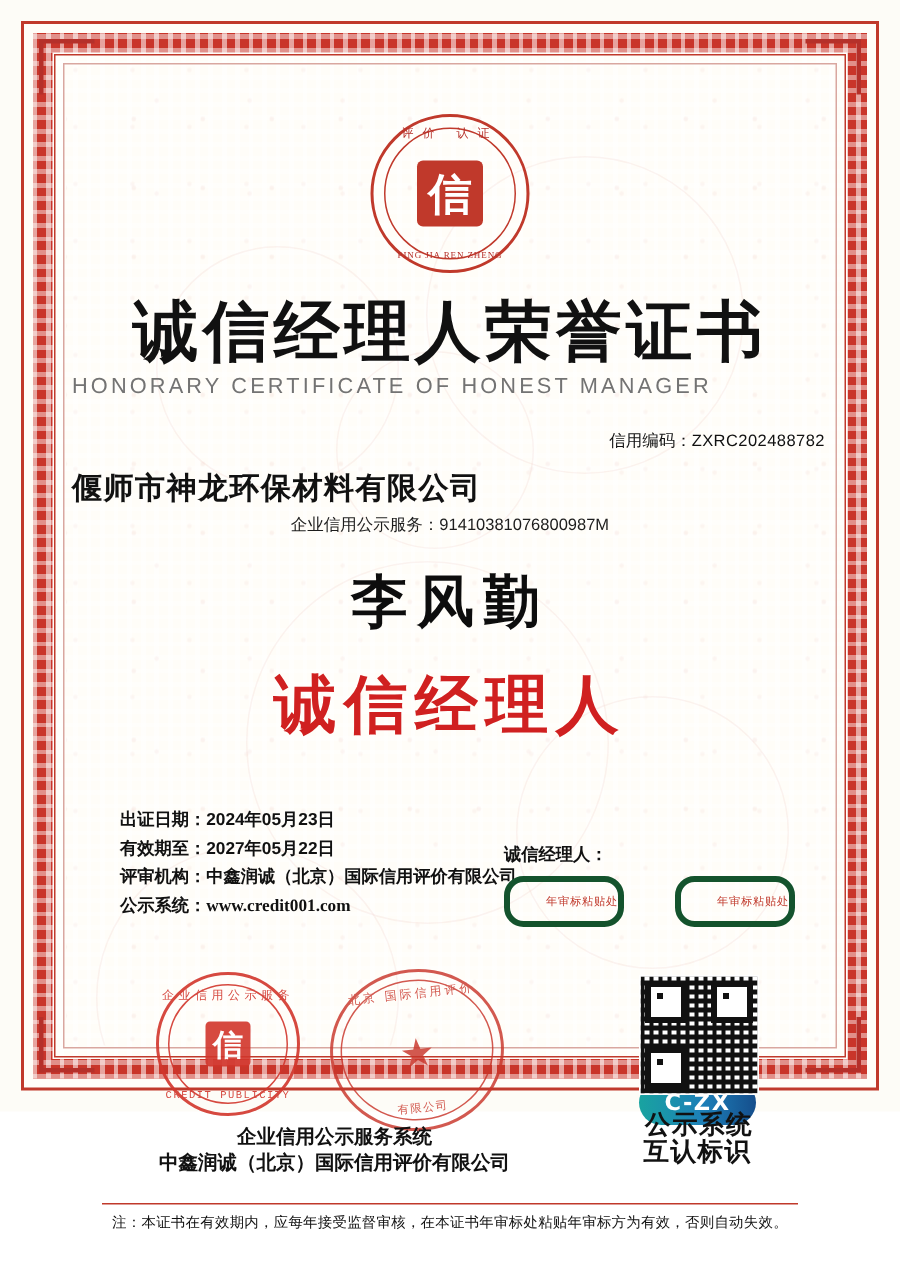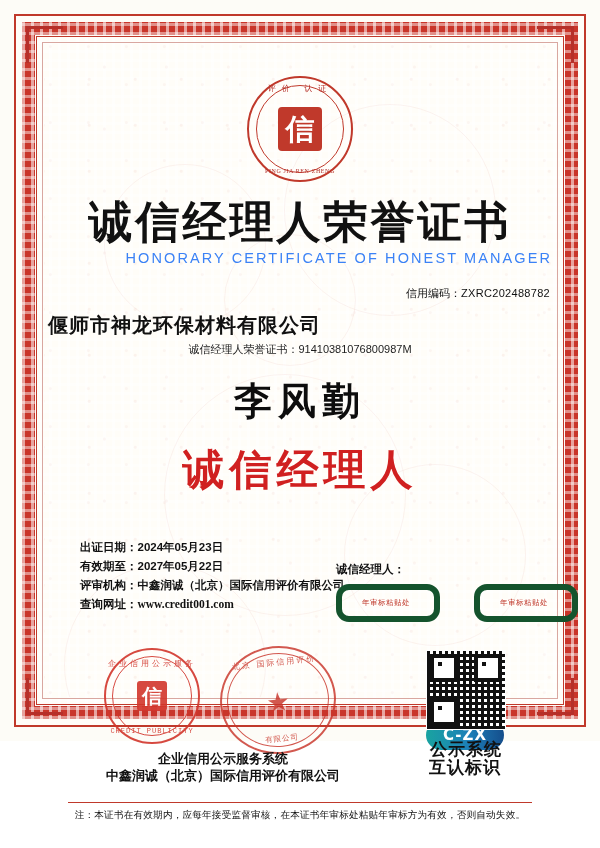--- a/index.html
+++ b/index.html
@@ -163,24 +163,24 @@
     line-height: 1;
     letter-spacing: 3px;
     font-weight: bold;
     color: #111;
     font-family: "DejaVu Sans", sans-serif;
   }
   .title-en {
     position: absolute;
     left: 0; right: 0;
     top: 200px;
-    text-align: right;
+    text-align: left;
     font-size: 14.5px;
     letter-spacing: 2.1px;
-    color: #3b82f6;
+    color: #737373;
     font-family: "Liberation Sans", sans-serif;
   }
 
   
   .credit-no {
     position: absolute;
     right: 2px;
     top: 236px;
     font-size: 11px;
     color: #111;
@@ -255,28 +255,27 @@
     left: 288px;
     top: 512px;
     font-size: 11.5px;
     color: #111;
     font-family: "Liberation Sans", sans-serif;
   }
   .review-title { font-weight: bold; margin-bottom: 7px; }
   .review-slots { display: flex; gap: 34px; }
   .slot {
     width: 72px; height: 26px;
-    border: 6px solid #14532d;
+    border: 4px solid #14532d;
     border-radius: 13px;
     color: #c0392b;
     font-size: 7.5px;
-    text-align: left;
+    text-align: right;
     line-height: 26px;
     letter-spacing: .5px;
-    padding-left: 20px;
   }
 
   
   .bottom {
     position: absolute;
     left: 22px; right: 14px;
     top: 596px;
     height: 150px;
   }
 
@@ -464,37 +463,37 @@
     </div>
 
     <div class="title-cn">诚信经理人荣誉证书</div>
     <div class="title-en">HONORARY CERTIFICATE OF HONEST MANAGER</div>
 
     <div class="credit-no">
       <span>信用编码：</span><span class="val">ZXRC202488782</span>
     </div>
 
     <div class="company">偃师市神龙环保材料有限公司</div>
-    <div class="uscc">诚信经理人荣誉证书：91410381076800987M</div>
+    <div class="uscc">企业信用公示服务：91410381076800987M</div>
 
     <div class="person">李风勤</div>
     <div class="award">诚信经理人</div>
 
     <div class="info">
       <div class="info-row">
         <span class="lbl">出证日期：</span><span class="val">2024年05月23日</span>
       </div>
       <div class="info-row">
         <span class="lbl">有效期至：</span><span class="val">2027年05月22日</span>
       </div>
       <div class="info-row">
         <span class="lbl">评审机构：</span><span class="val">中鑫润诚（北京）国际信用评价有限公司</span>
       </div>
       <div class="info-row">
-        <span class="lbl">查询网址：</span><span class="val site">www.credit001.com</span>
+        <span class="lbl">公示系统：</span><span class="val site">www.credit001.com</span>
       </div>
     </div>
 
     <div class="review">
       <div class="review-title">诚信经理人：</div>
       <div class="review-slots">
         <div class="slot">年审标粘贴处</div>
         <div class="slot">年审标粘贴处</div>
       </div>
     </div>

